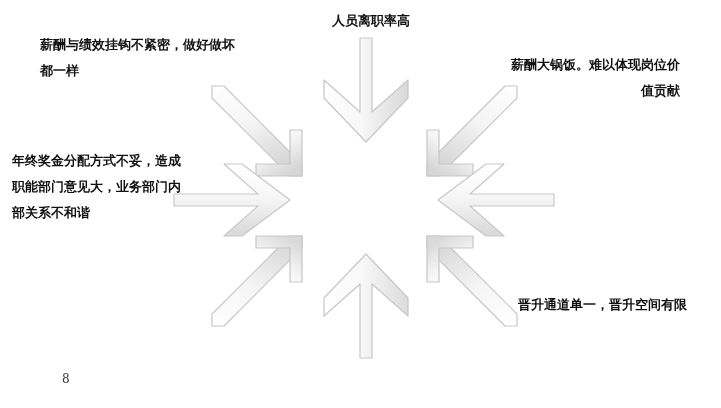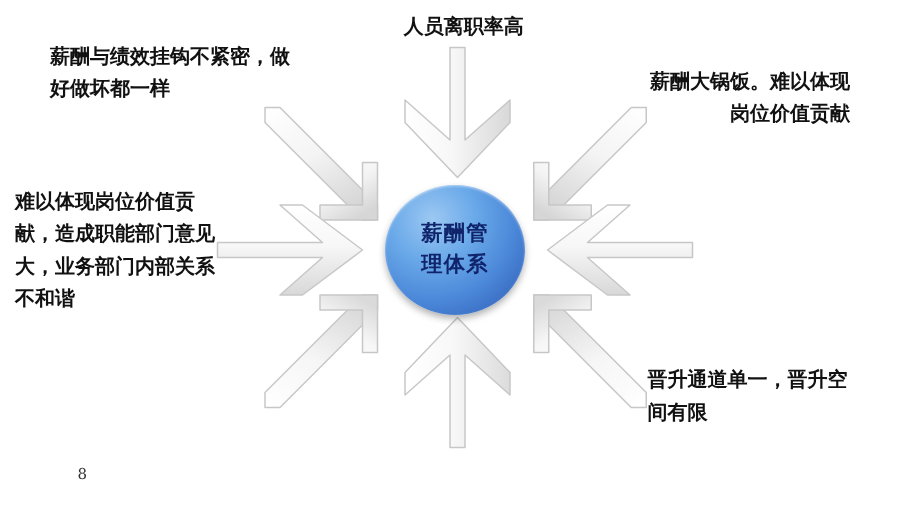--- a/index.html
+++ b/index.html
@@ -37,21 +37,21 @@
     font-weight: 700;
     line-height: 25px;
     letter-spacing: 1px;
     white-space: nowrap;
   }
 
   
   .label {
     position: absolute;
     color: #111111;
-    font-size: 16px;
+    font-size: 13px;
     font-weight: 700;
     line-height: 26px;
   }
 
   .lbl-topleft     { left: 40px;  top: 32px;  width: 200px; text-align: left; }
   .lbl-top         { left: 281px; top: 8px;   width: 180px; text-align: center; }
   .lbl-topright    { left: 508px; top: 52px;  width: 172px; text-align: right; }
   .lbl-right       { left: 560px; top: 158px; width: 160px; text-align: center; }
   .lbl-bottomright { left: 518px; top: 292px; width: 170px; text-align: left; font-family: Liberation Serif, serif; }
   .lbl-bottom      { left: 288px; top: 352px; width: 190px; text-align: center; }
@@ -198,26 +198,22 @@
           <stop offset="45%" stop-color="#f8f8f8"></stop>
           <stop offset="100%" stop-color="#dcdcdc"></stop>
         </linearGradient>
       </defs>
       <g transform="translate(2,2)">
         <path d="M40,104 L52,104 L52,30 L88,62 L88,44 L46,0 L4,44 L4,62 L40,30 Z" fill="url(#gUp)" stroke="#c7c7c7" stroke-width="1.2" stroke-linejoin="round"></path>
       </g>
     </svg>
   </div>
 
-  <div class="center-node">
-    <div class="center-line">薪酬管</div>
-    <div class="center-line">理体系</div>
-  </div>
 
   <div class="label lbl-topleft">薪酬与绩效挂钩不紧密，做好做坏都一样</div>
   <div class="label lbl-top">人员离职率高</div>
   <div class="label lbl-topright">薪酬大锅饭。难以体现岗位价值贡献</div>
   <div class="label lbl-bottomright">晋升通道单一，晋升空间有限</div>
-  <div class="label lbl-left">难以体现岗位价值贡献，造成职能部门意见大，业务部门内部关系不和谐</div>
+  <div class="label lbl-left">年终奖金分配方式不妥，造成职能部门意见大，业务部门内部关系不和谐</div>
 
   <div class="page-number">8</div>
 
 </div>
 
 </body></html>

